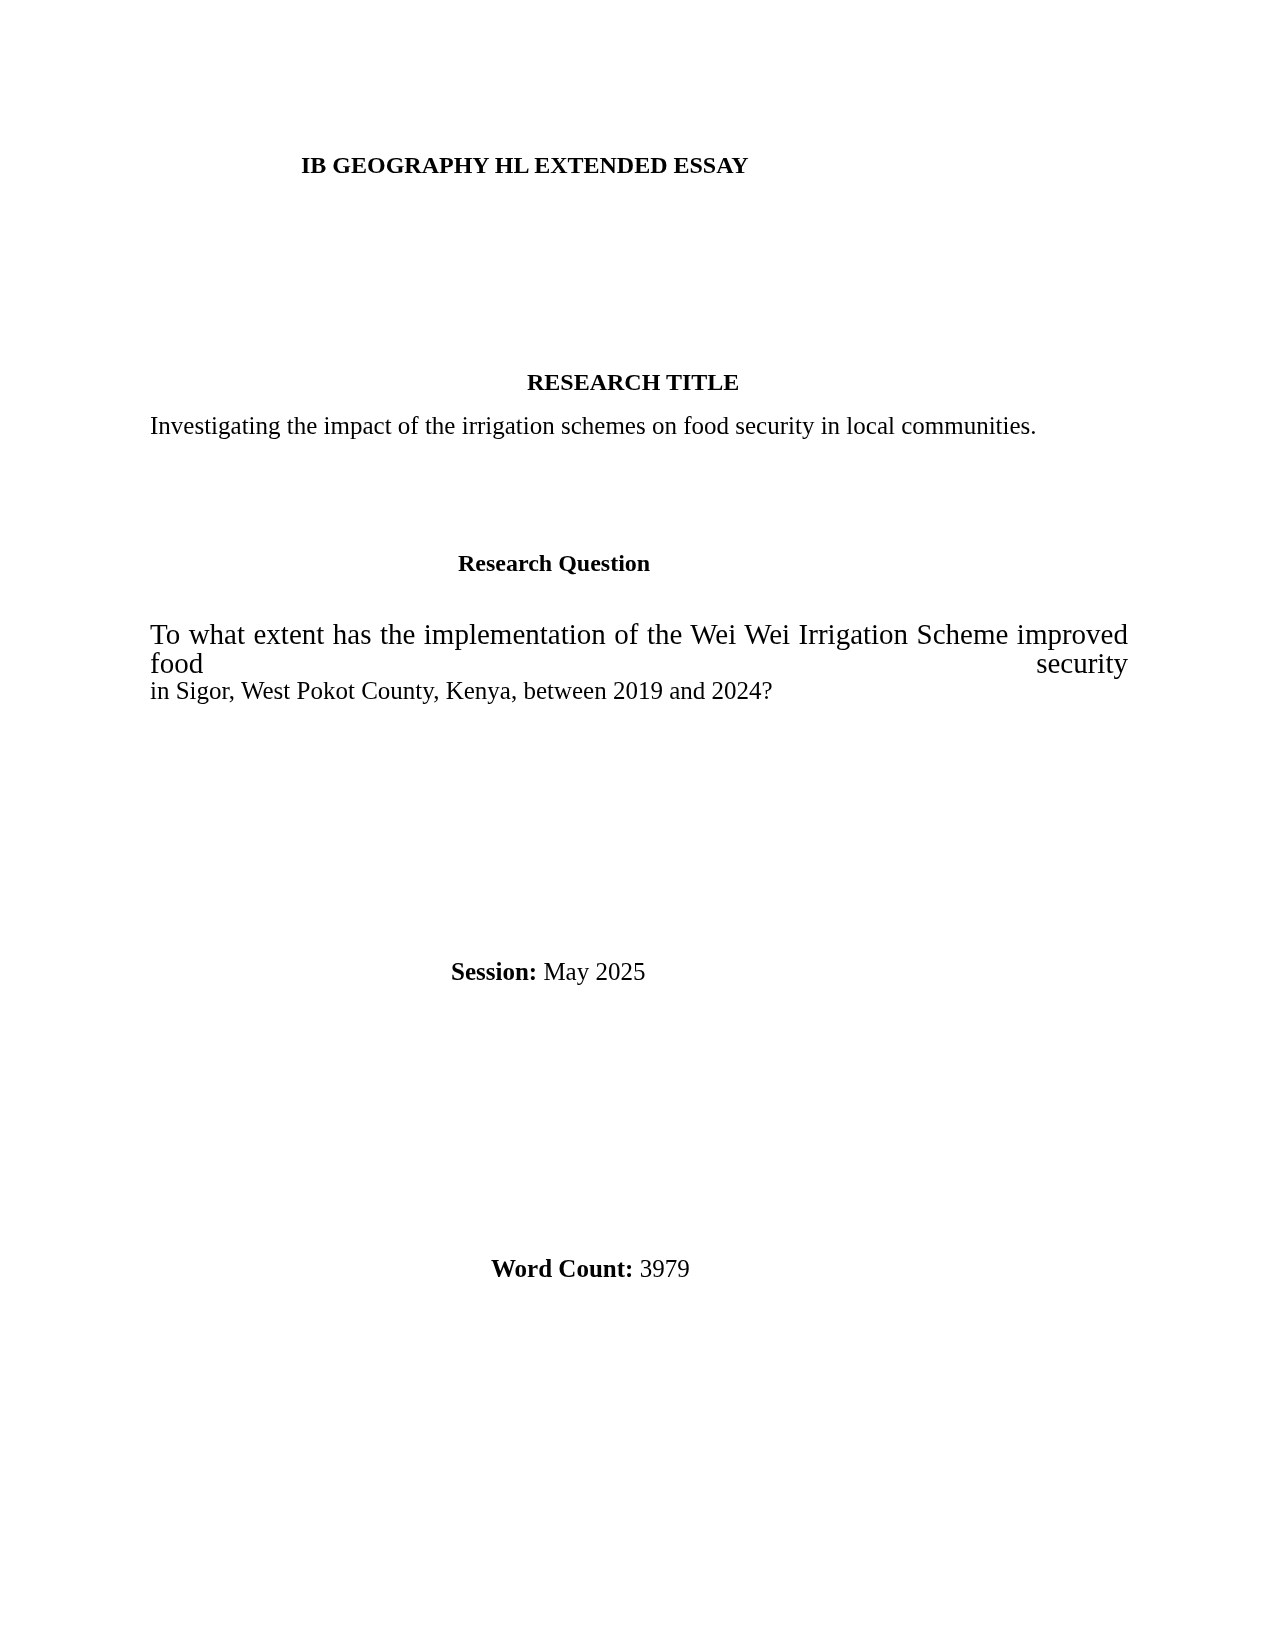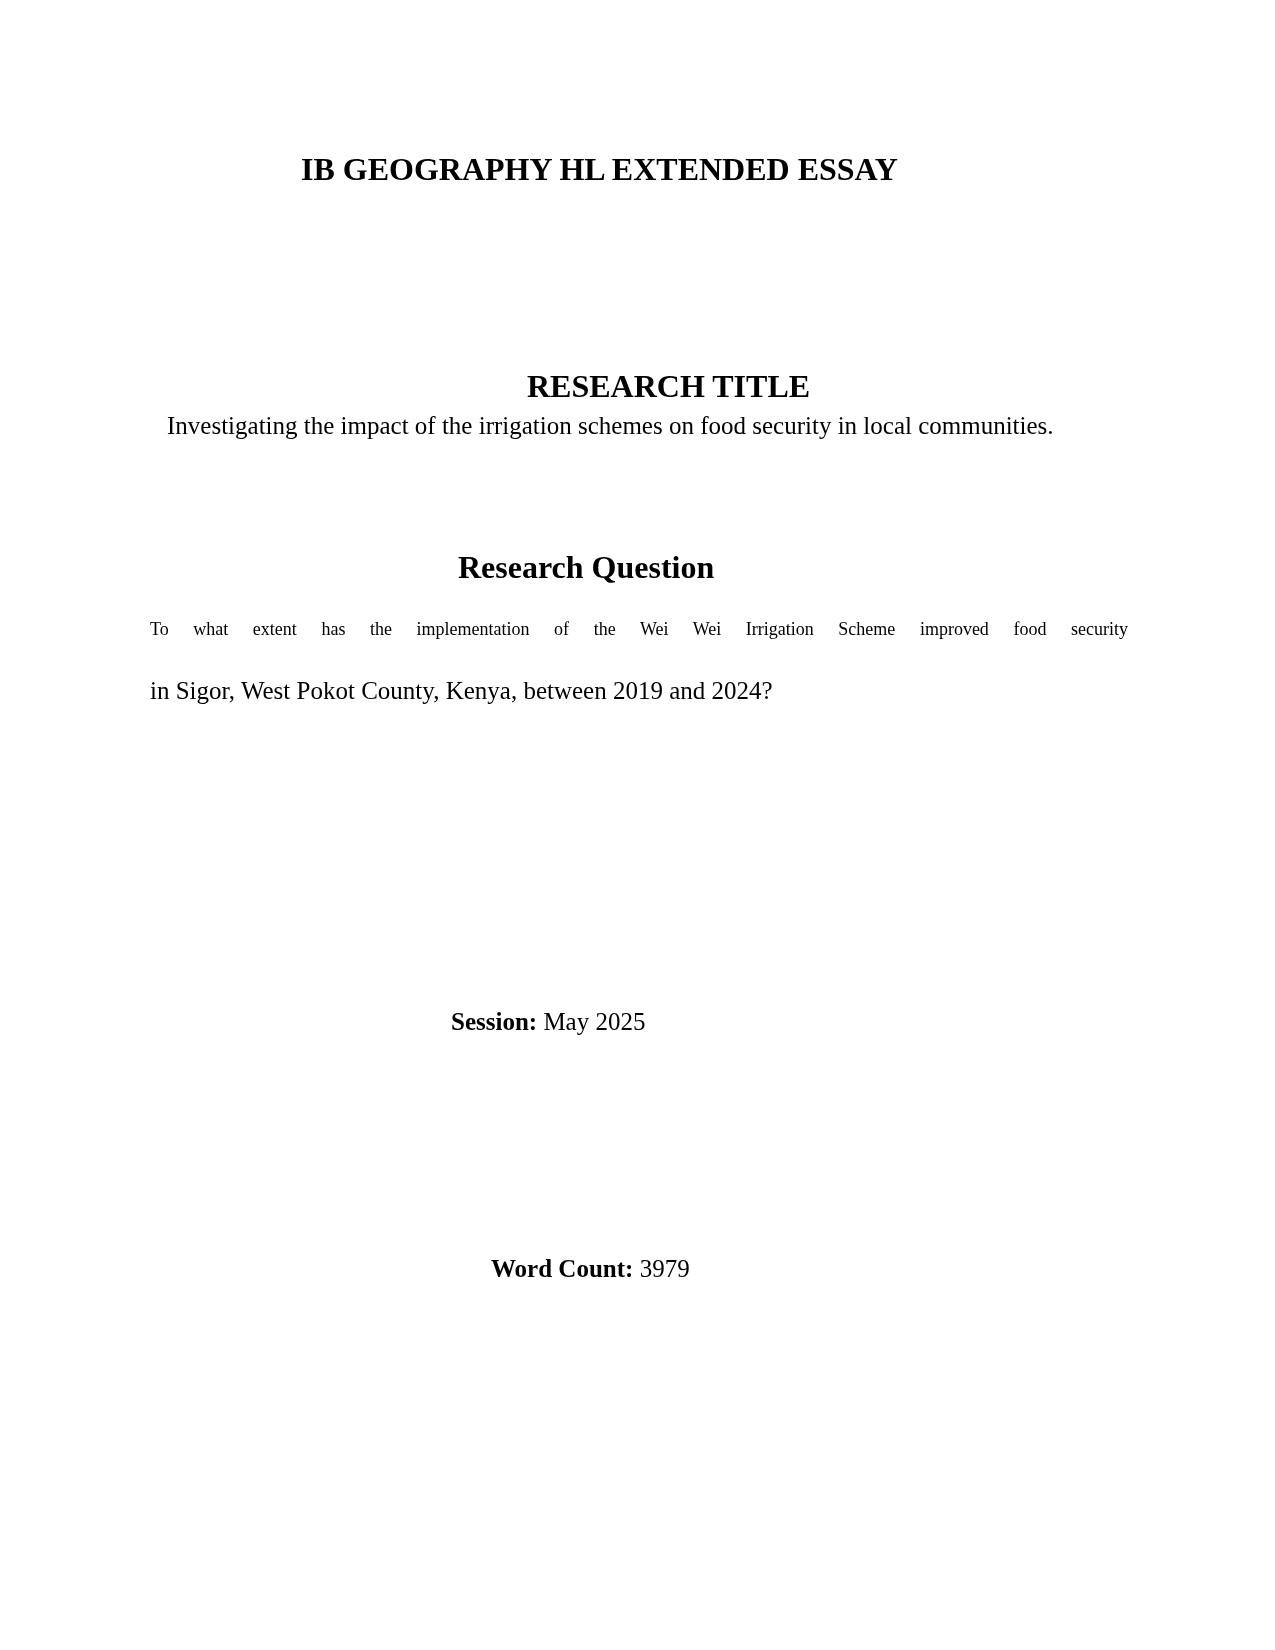--- a/index.html
+++ b/index.html
@@ -1,42 +1,42 @@
 <!DOCTYPE html>
 <html><head>
   <meta charset="utf-8">
   <style>
     html, body { margin: 0; padding: 0; background: #ffffff; }
     body { width: 1275px; height: 1650px; position: relative; overflow: hidden;
            font-family: "Liberation Serif", "DejaVu Serif", serif; color: #000000; }
     .line { position: absolute; white-space: nowrap; line-height: 1; }
     .bold { font-weight: bold; }
-    .h1 { font-size: 32px; font-weight: bold; }
+    .h1 { font-size: 24px; font-weight: bold; }
     .body { font-size: 25px; }
-    .justify-line { position: absolute; left: 150px; width: 978px; font-size: 18px;
+    .justify-line { position: absolute; left: 150px; width: 978px; font-size: 29px;
                     text-align: justify; text-align-last: justify; line-height: 1; white-space: normal; }
   </style>
 </head>
 <body>
 
 <div>
 
   <div class="line h1" style="left:301px; top:153px;">IB GEOGRAPHY HL EXTENDED ESSAY</div>
 
   <div class="line h1" style="left:527px; top:344px;margin-top:26px;">RESEARCH TITLE</div>
 
-  <div class="line body" style="left:150px; top:413px;margin-left:17px;">Investigating the impact of the irrigation schemes on food security in local communities.</div>
+  <div class="line body" style="left:150px; top:413px;">Investigating the impact of the irrigation schemes on food security in local communities.</div>
 
   <div class="line h1" style="left:458px; top:551px;text-align:right;">Research Question</div>
 
   <div class="justify-line" style="top:620px;">To what extent has the implementation of the Wei Wei Irrigation Scheme improved food security</div>
 
   <div class="line body" style="left:150px; top:678px;">in Sigor, West Pokot County, Kenya, between 2019 and 2024?</div>
 
-  <div class="line body" style="left:451px; top:1009px;">
+  <div class="line body" style="left:451px; top:959px;">
     <span class="bold">Session:</span>
     <span>May 2025</span>
   </div>
 
   <div class="line body" style="left:451px; top:1256px;margin-left:40px;">
     <span class="bold">Word Count:</span>
     <span>3979</span>
   </div>
 
 </div>

